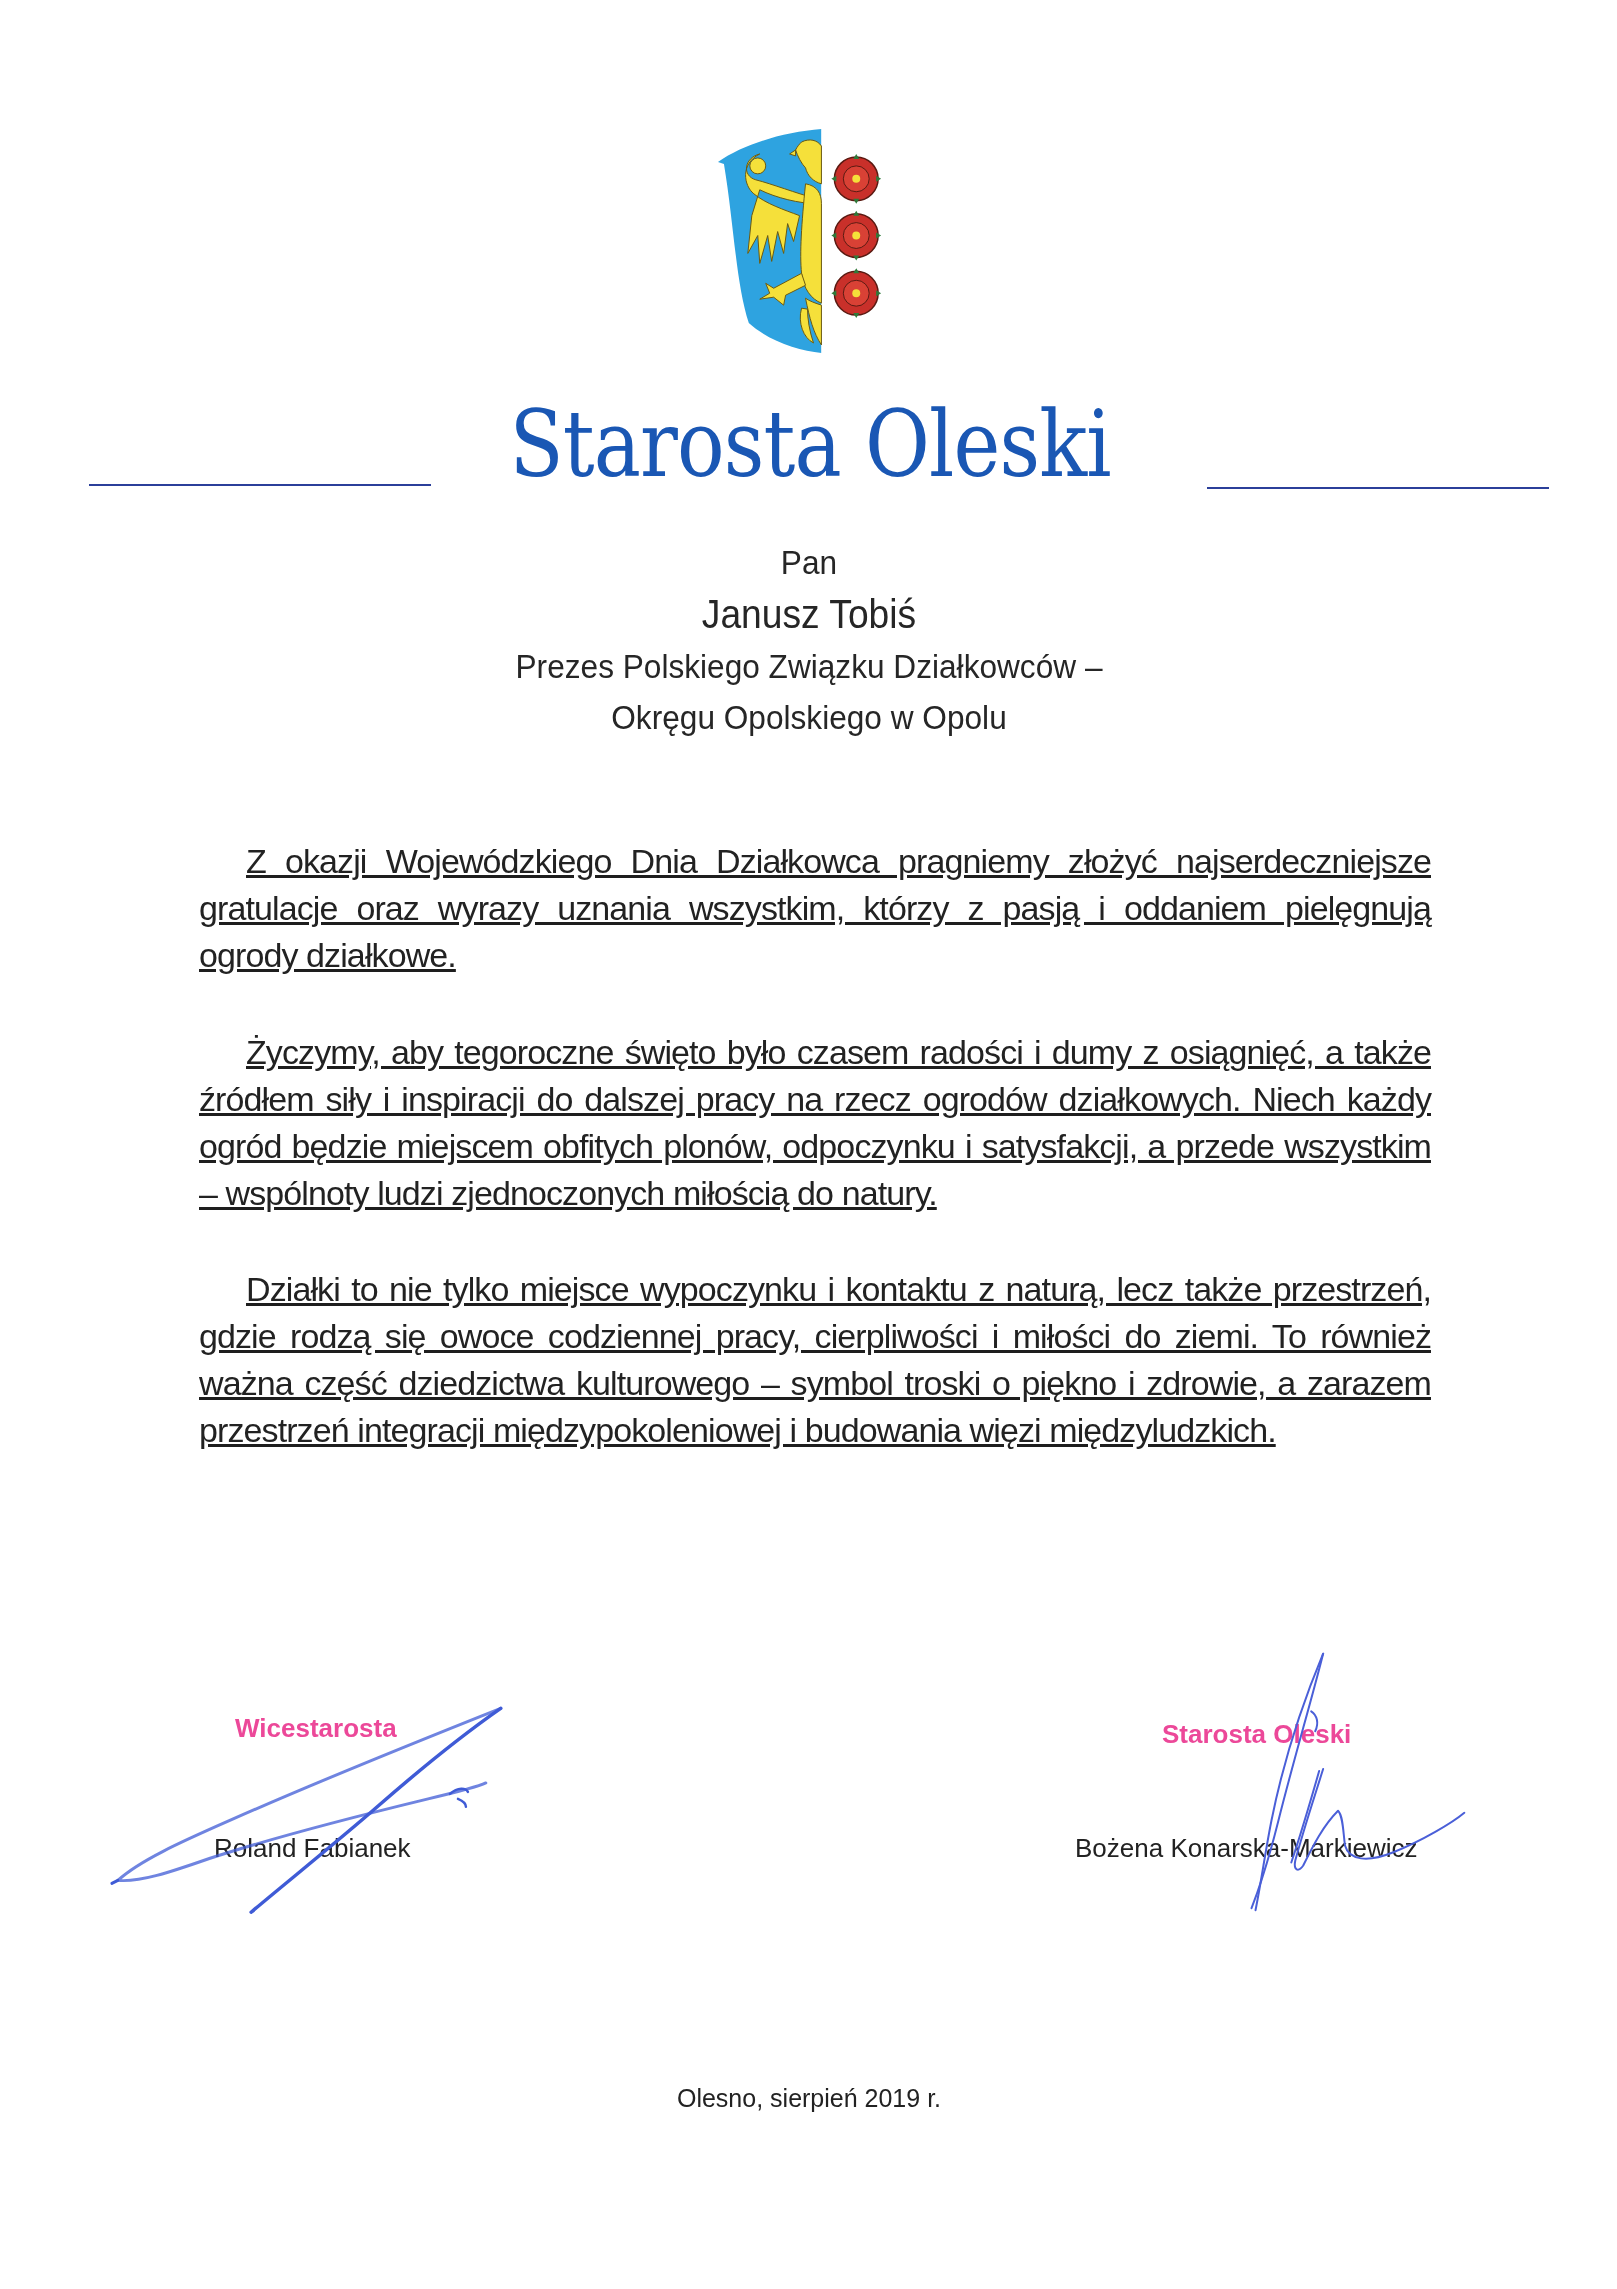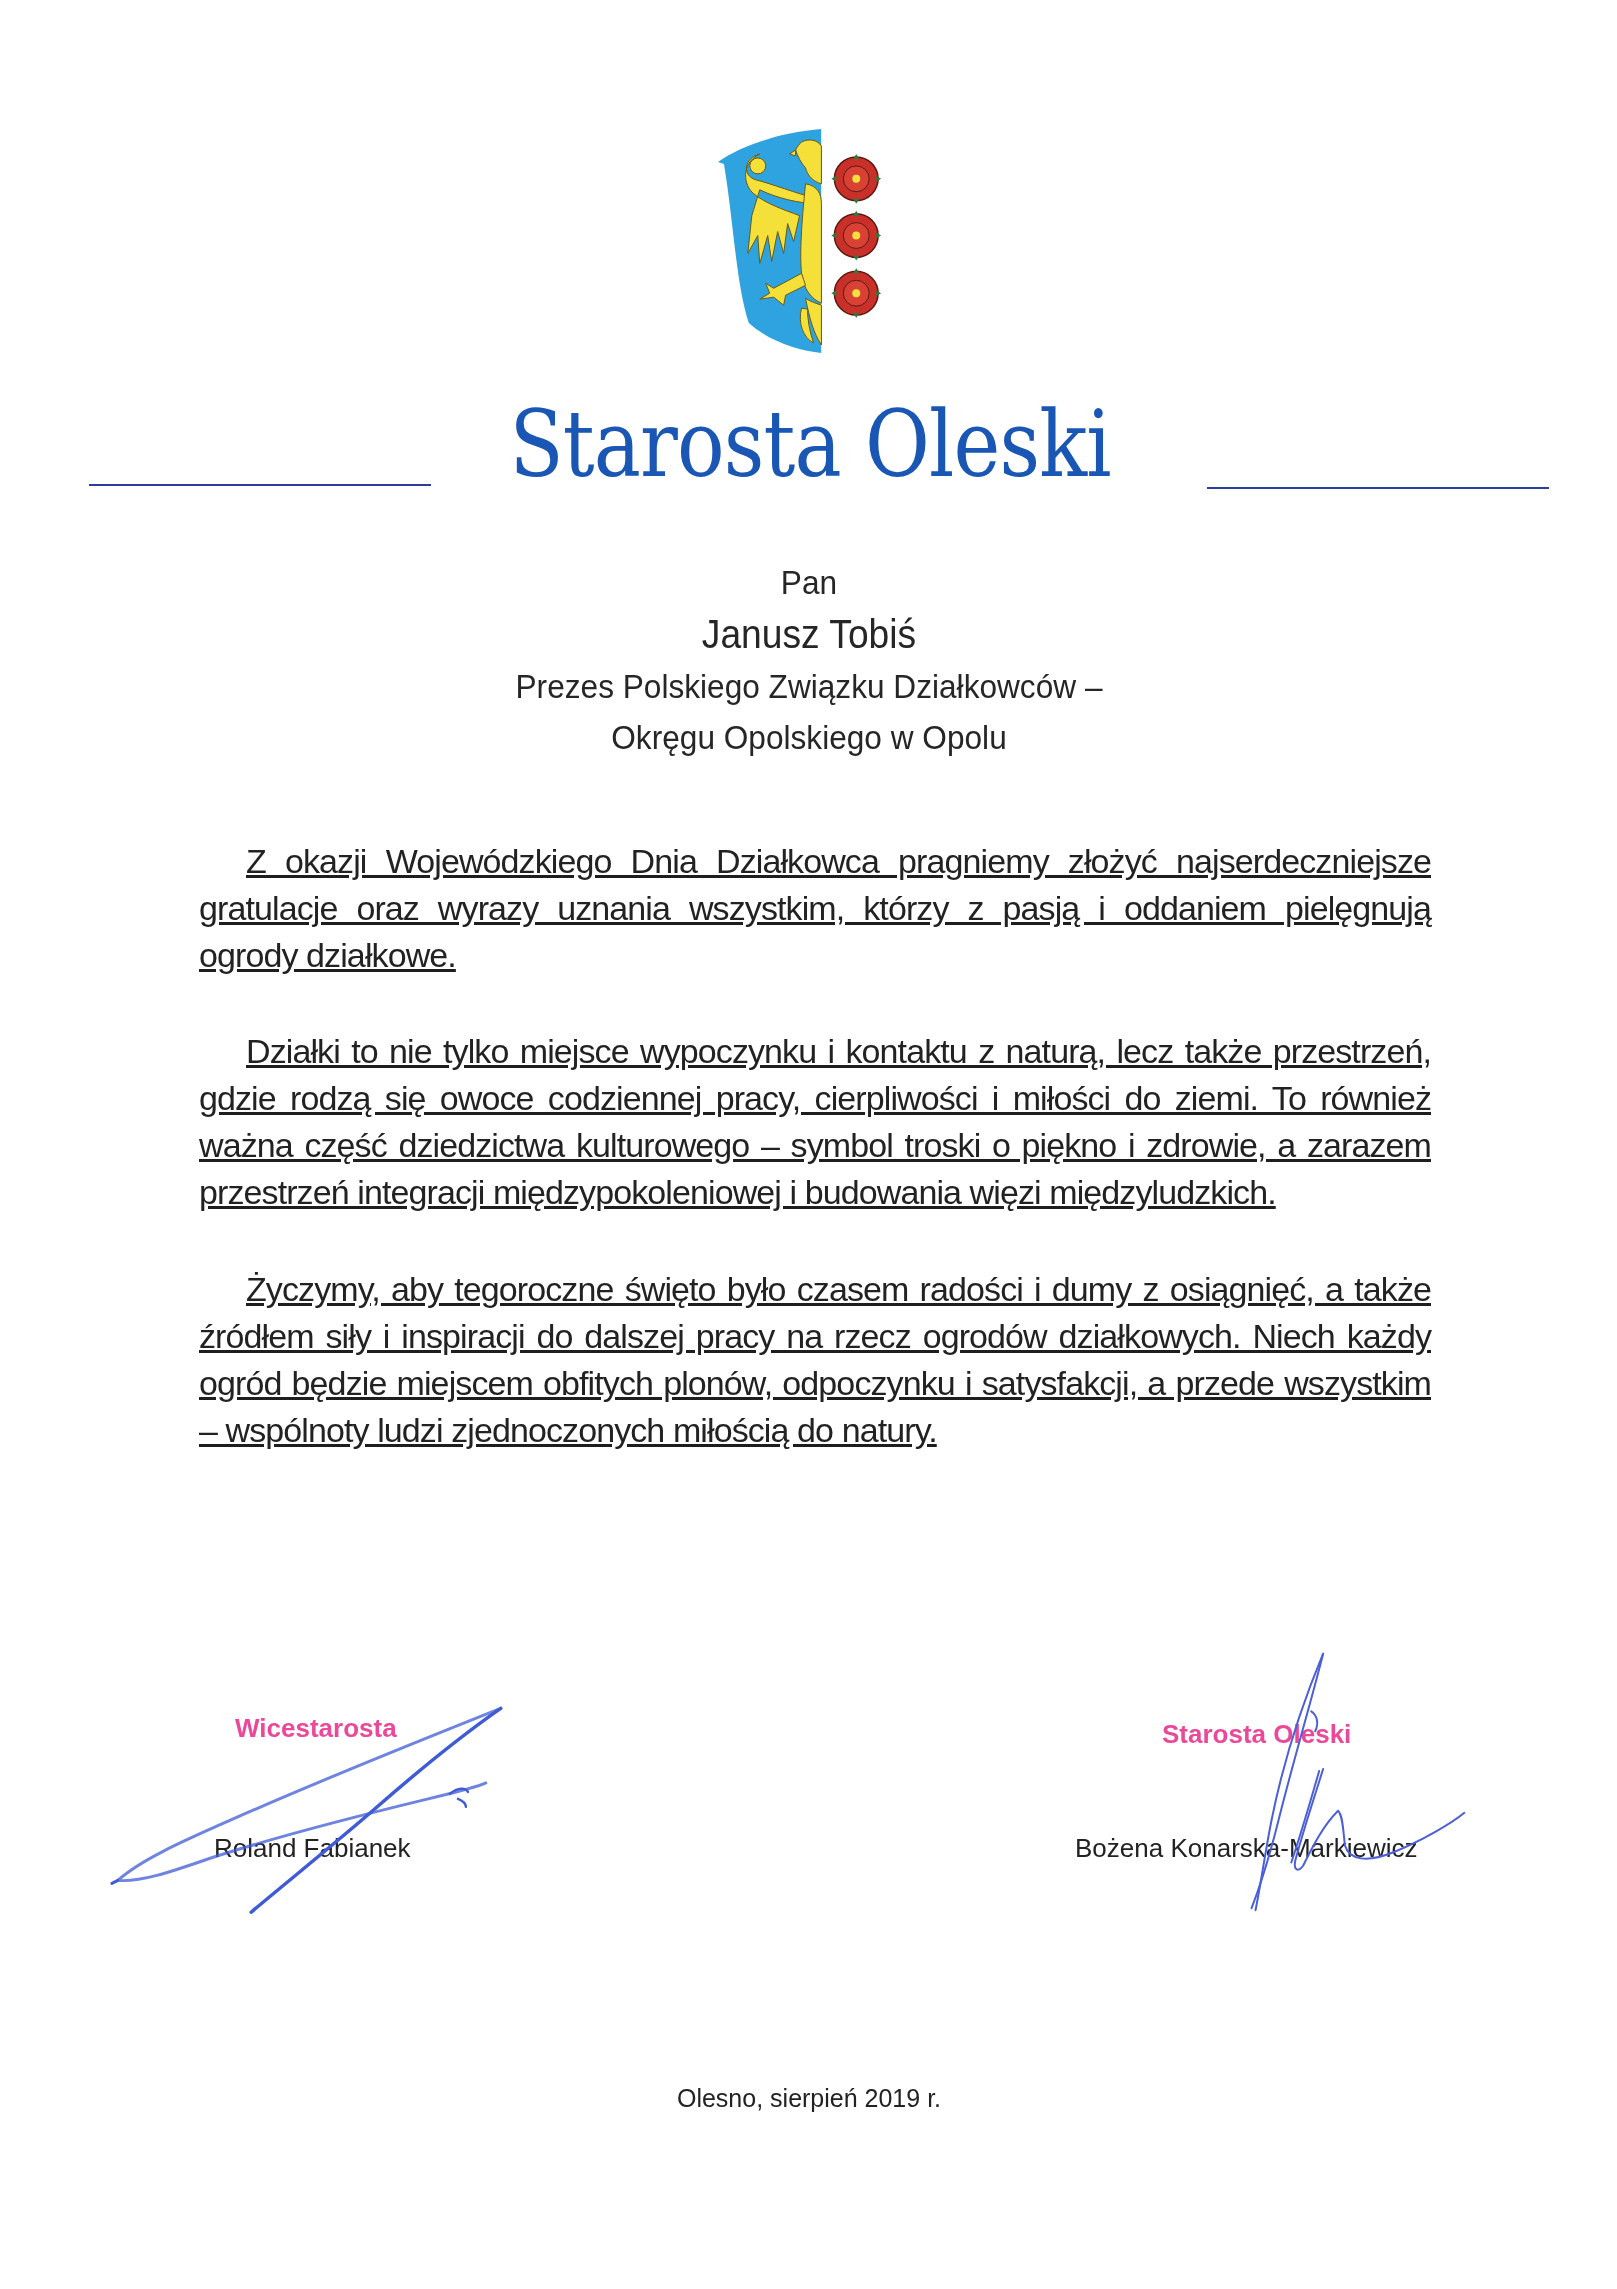--- a/index.html
+++ b/index.html
@@ -16,21 +16,21 @@
   .title-line { position: absolute; height: 2px; background: #2b3f9a; }
   #title-line-left { left: 89px; top: 94px; width: 342px; }
   #title-line-right { left: 1207px; top: 97px; width: 342px; }
   #title-text {
     position: absolute; left: 0; width: 1618px; top: 0; text-align: center;
     font-size: 92px; line-height: 109px; color: #1a57b4; letter-spacing: -1px;
     transform: scaleX(0.86); transform-origin: 817px 0;
   }
 
   
-  #recipient { left: 0; width: 1618px; top: 557px; text-align: center; }
+  #recipient { left: 0; width: 1618px; top: 537px; text-align: center; }
   .rec-line { display: block; font-size: 34px; line-height: 51px; color: #262626;
               transform: scaleX(0.93); transform-origin: 809px 0; white-space: nowrap; }
   .rec-name { font-size: 40px; line-height: 53px; }
 
   
   #body { left: 199px; top: 838px; width: 1232px; text-decoration: underline; }
   .para { margin: 0; font-size: 34px; line-height: 47px; text-align: justify;
           text-align-last: left; text-indent: 47px; color: #222;
           letter-spacing: -0.9px; word-spacing: 0px; }
   .para + .para { margin-top: 48px; }
@@ -104,22 +104,22 @@
 
 <div id="recipient" class="abs sans">
   <span class="rec-line">Pan</span>
   <span class="rec-line rec-name">Janusz Tobiś</span>
   <span class="rec-line">Prezes Polskiego Związku Działkowców –</span>
   <span class="rec-line">Okręgu Opolskiego w Opolu</span>
 </div>
 
 <div id="body" class="abs sans">
   <p id="para-1" class="para">Z okazji Wojewódzkiego Dnia Działkowca pragniemy złożyć najserdeczniejsze gratulacje oraz wyrazy uznania wszystkim, którzy z pasją i oddaniem pielęgnują ogrody działkowe.</p>
+  <p id="para-3" class="para">Życzymy, aby tegoroczne święto było czasem radości i dumy z osiągnięć, a także źródłem siły i inspiracji do dalszej pracy na rzecz ogrodów działkowych. Niech każdy ogród będzie miejscem obfitych plonów, odpoczynku i satysfakcji, a przede wszystkim – wspólnoty ludzi zjednoczonych miłością do natury.</p>
   <p id="para-2" class="para">Działki to nie tylko miejsce wypoczynku i kontaktu z naturą, lecz także przestrzeń, gdzie rodzą się owoce codziennej pracy, cierpliwości i miłości do ziemi. To również ważna część dziedzictwa kulturowego – symbol troski o piękno i zdrowie, a zarazem przestrzeń integracji międzypokoleniowej i budowania więzi międzyludzkich.</p>
-  <p id="para-3" class="para">Życzymy, aby tegoroczne święto było czasem radości i dumy z osiągnięć, a także źródłem siły i inspiracji do dalszej pracy na rzecz ogrodów działkowych. Niech każdy ogród będzie miejscem obfitych plonów, odpoczynku i satysfakcji, a przede wszystkim – wspólnoty ludzi zjednoczonych miłością do natury.</p>
 </div>
 
 <div id="sig-left-title" class="abs sans sig-title">Wicestarosta</div>
 <div id="sig-left-name" class="abs sans sig-name">Roland Fabianek</div>
 <div id="sig-right-title" class="abs sans sig-title">Starosta Oleski</div>
 <div id="sig-right-name" class="abs sans sig-name">Bożena Konarska-Markiewicz</div>
 
 <svg id="signatures-svg" class="abs" viewBox="0 0 1626 360">
   <g fill="none" stroke="#3f5bd6" stroke-linecap="round" stroke-linejoin="round">
     <path d="M503 117 C 420 150, 320 190, 230 230 C 180 252, 140 270, 118 290 C 140 292, 170 282, 210 268 C 280 245, 360 225, 430 208 C 460 201, 480 196, 488 192" stroke-width="3" opacity="0.75"></path>

